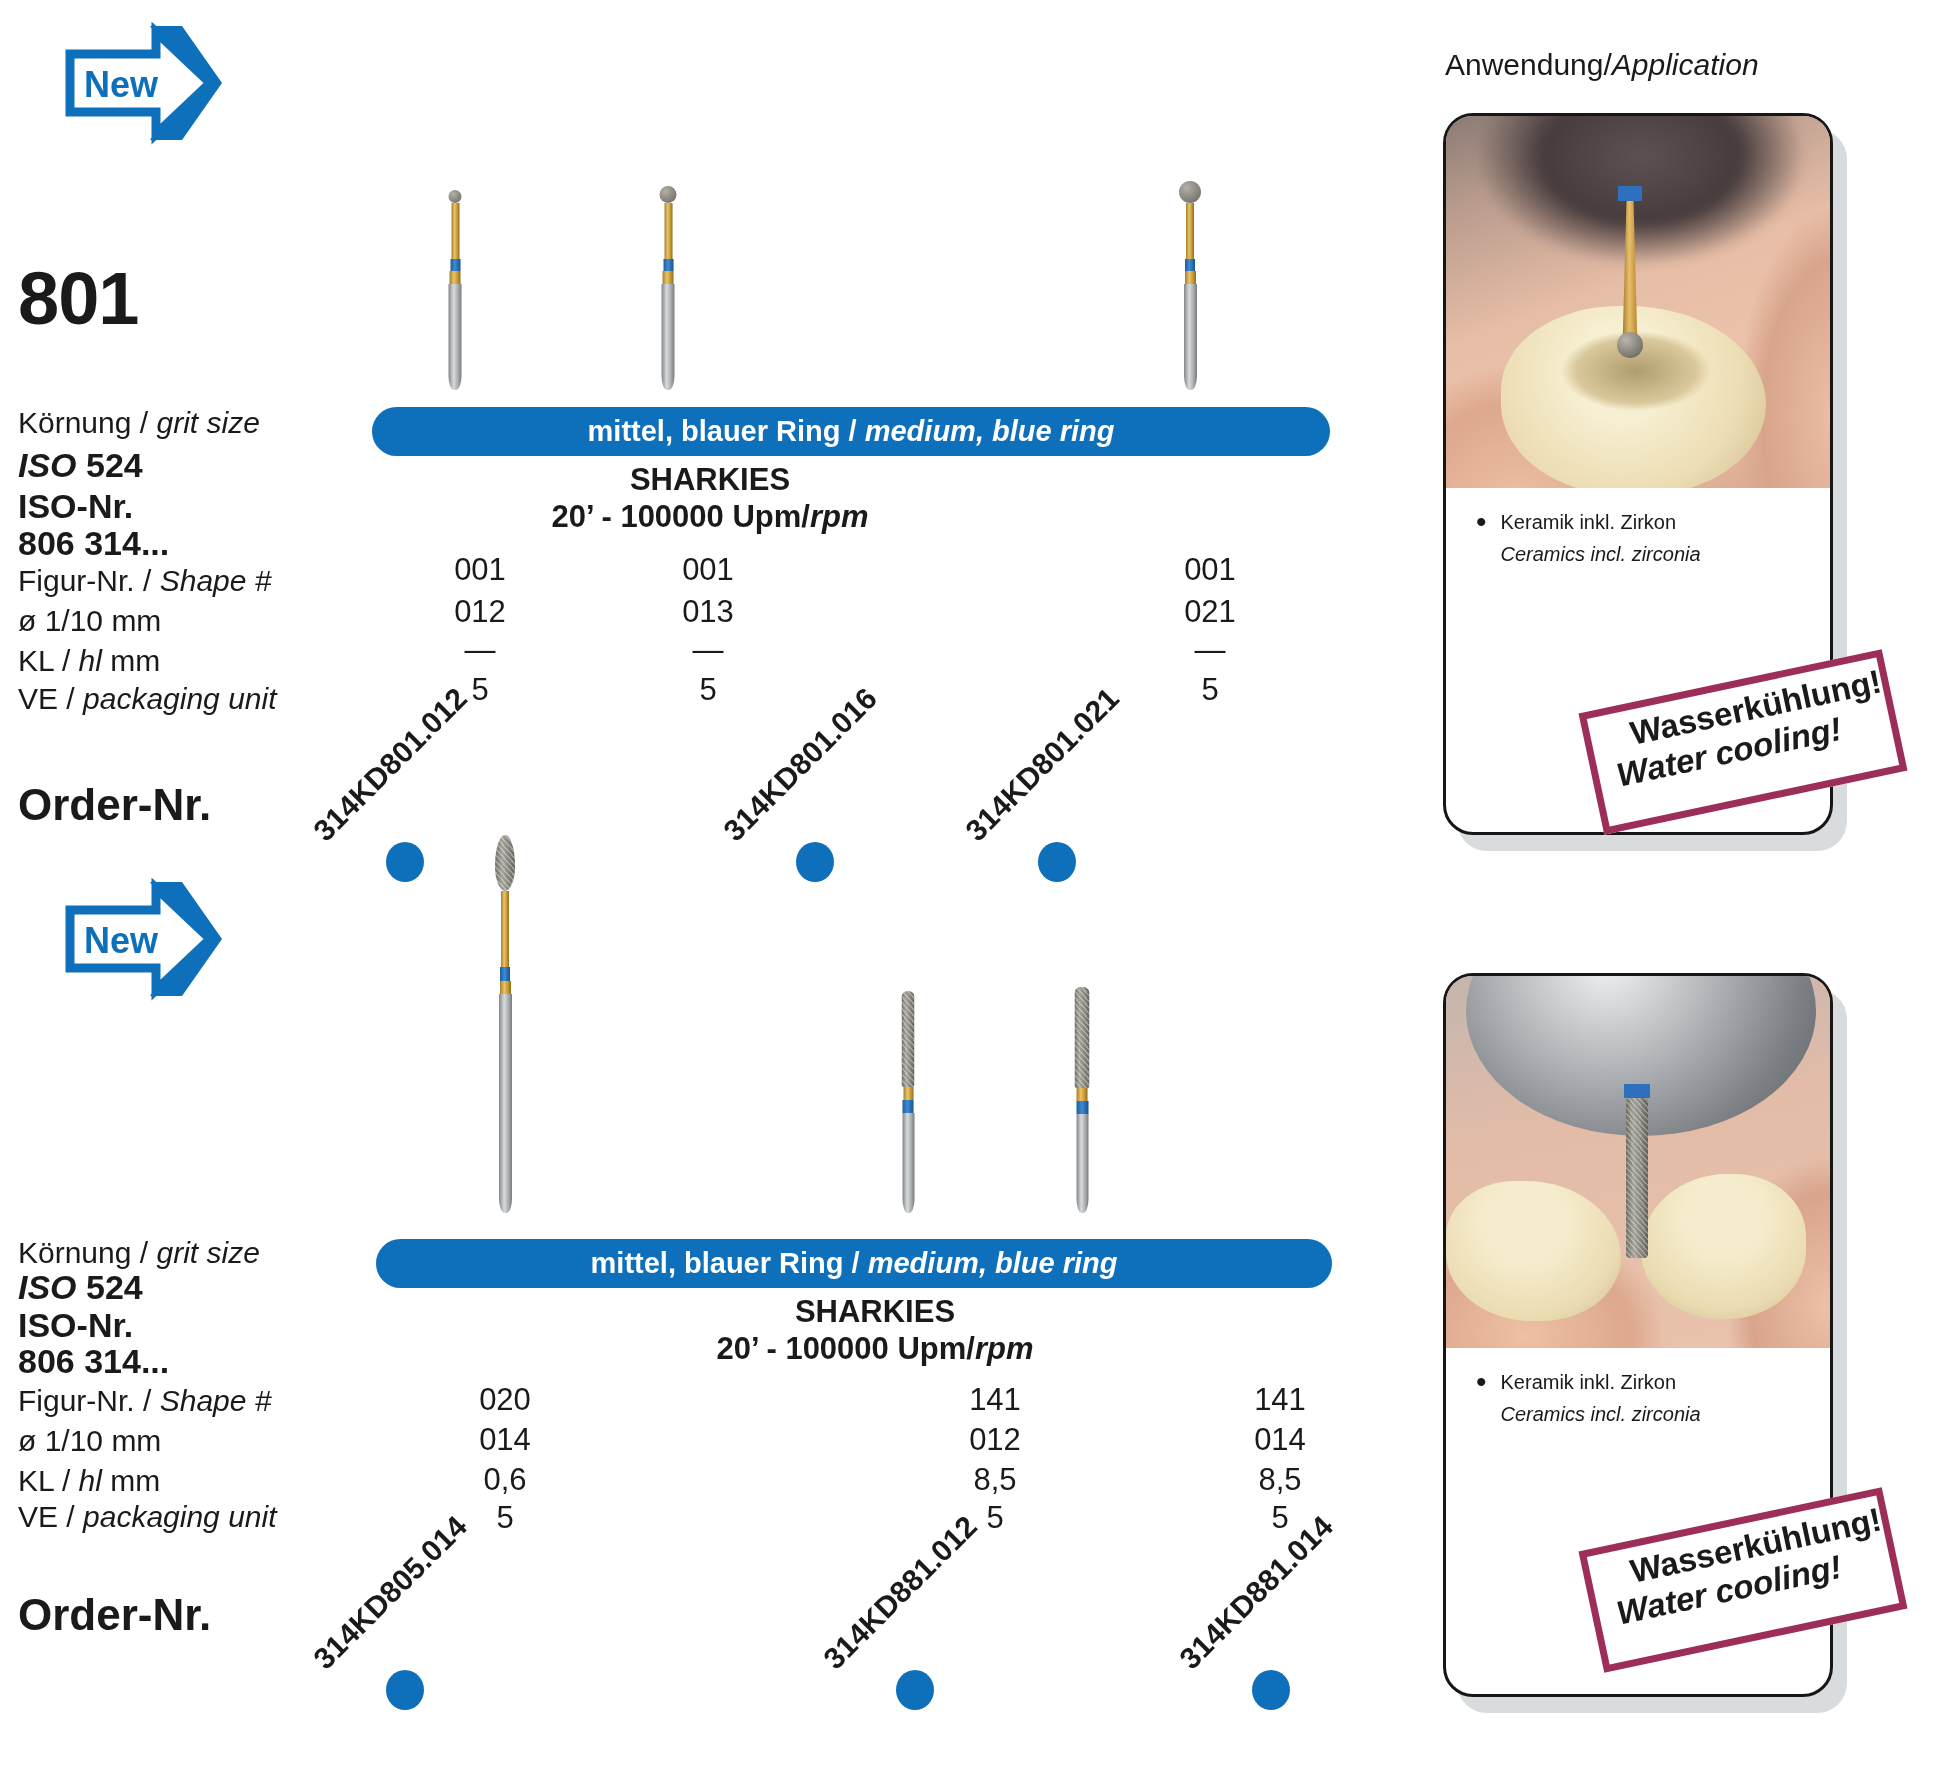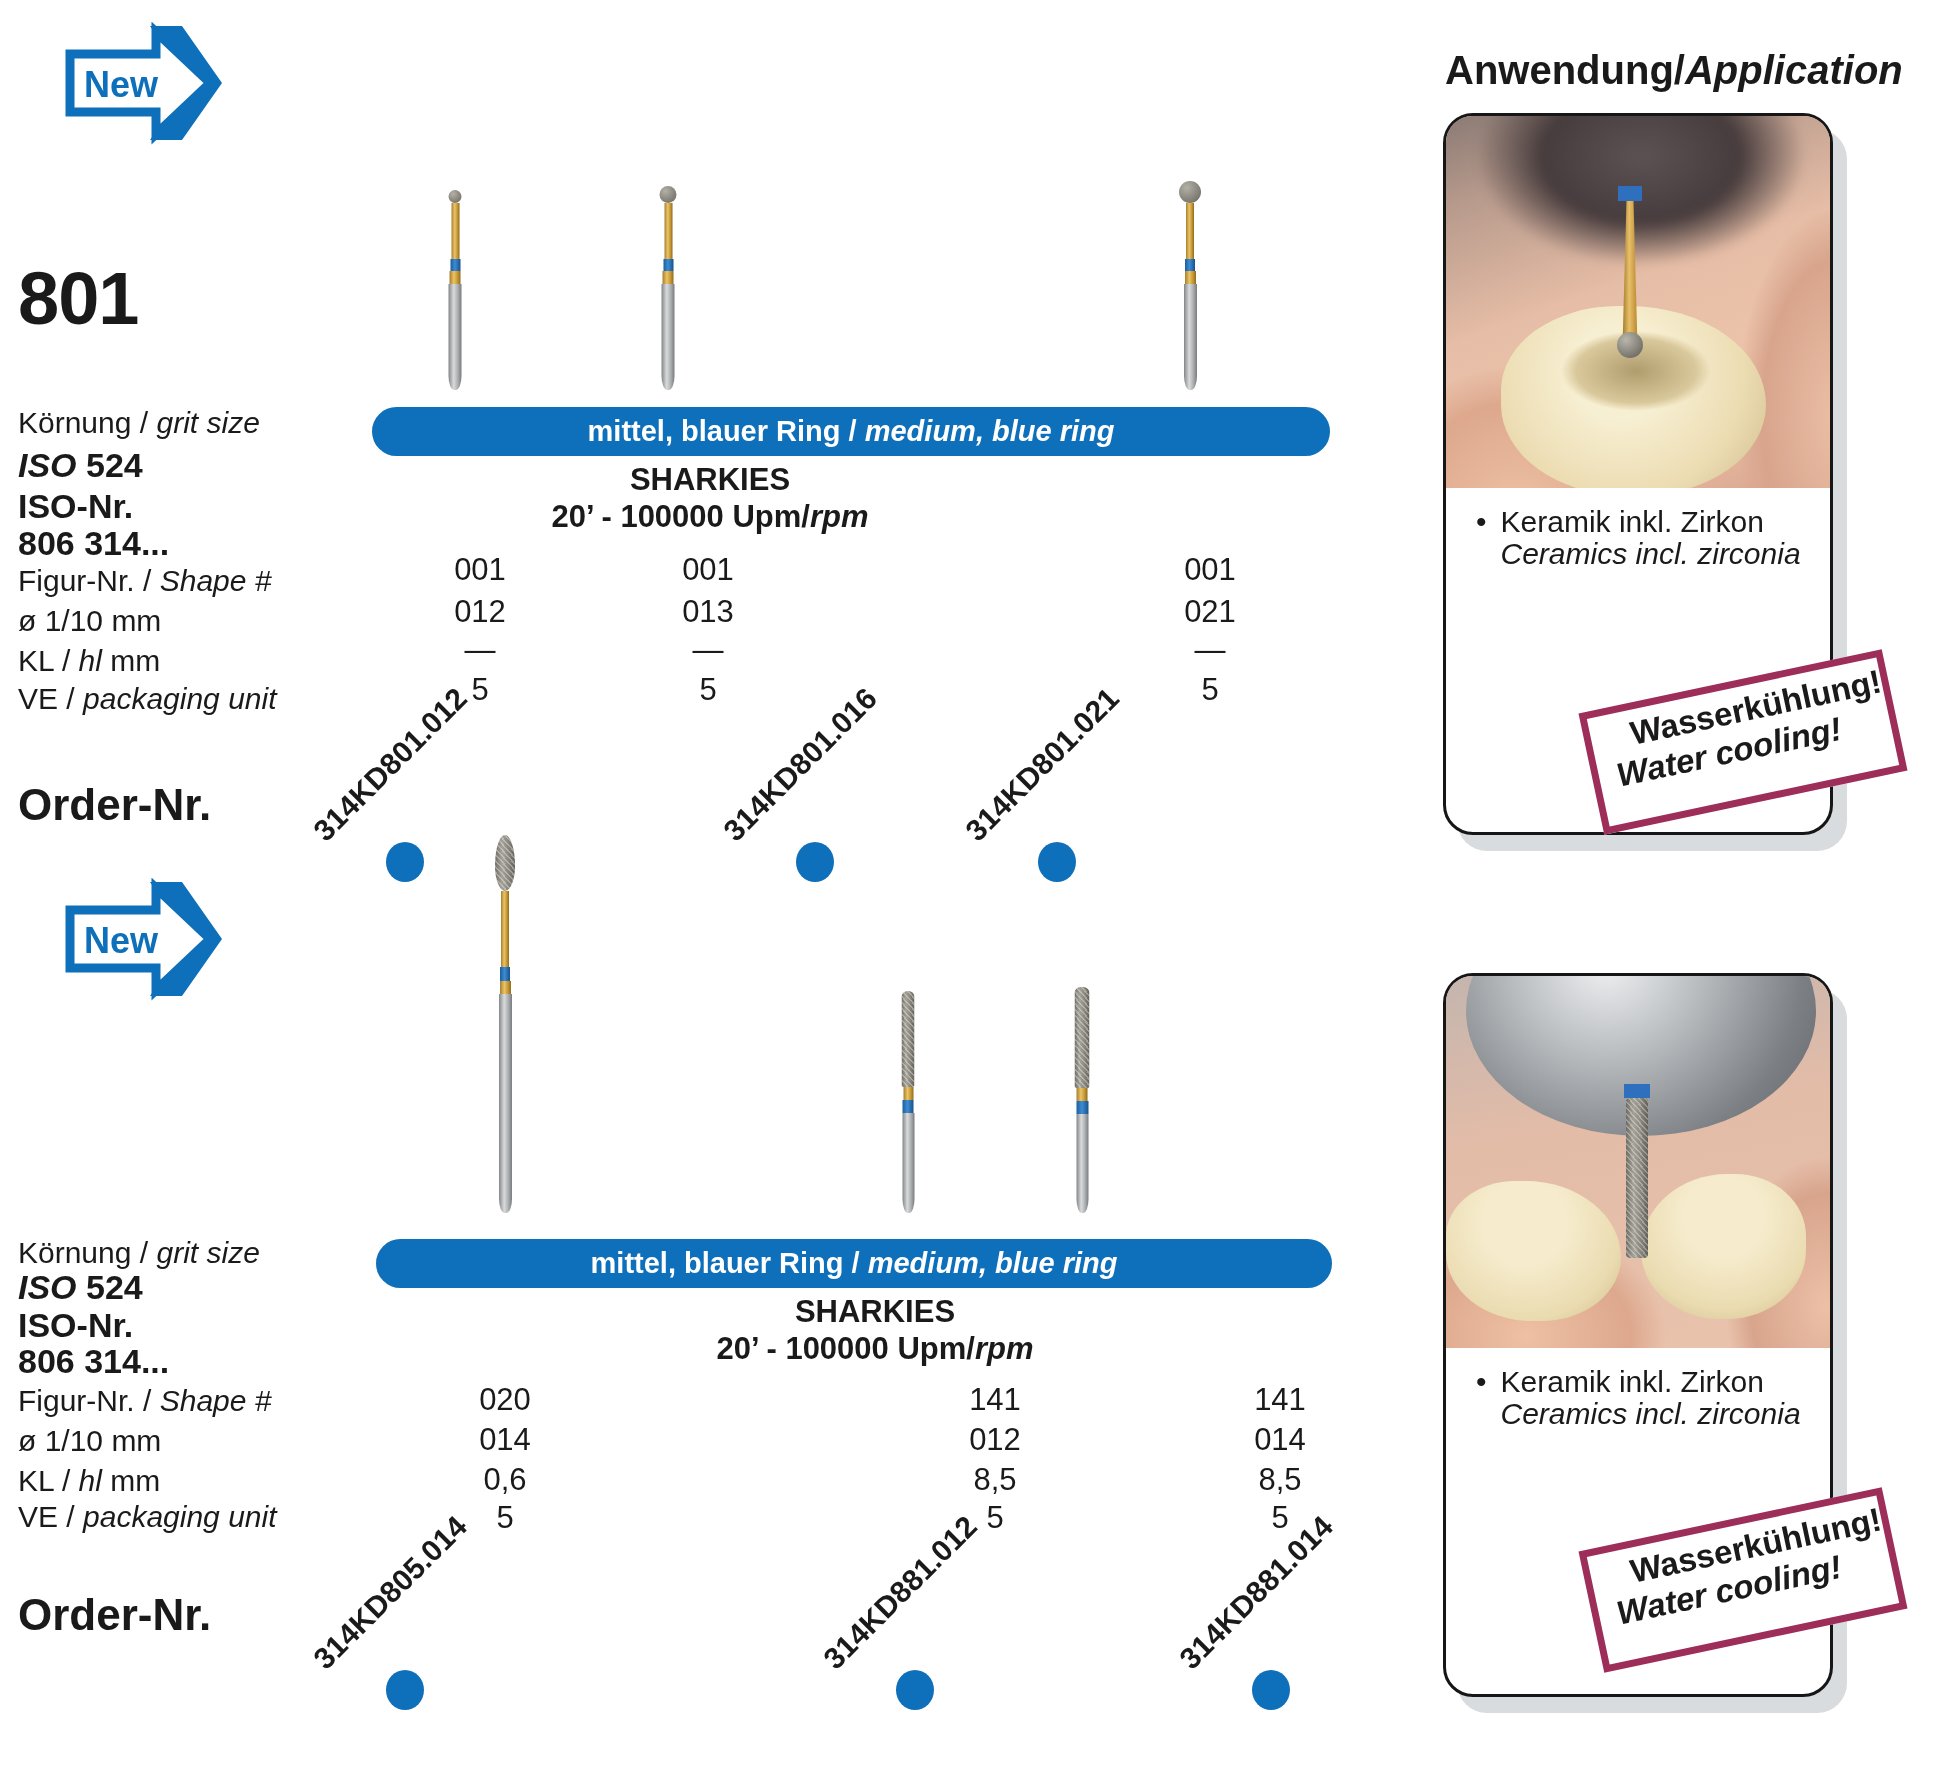--- a/index.html
+++ b/index.html
@@ -32,27 +32,27 @@
   .ball{border-radius:50%;background:radial-gradient(circle at 35% 30%,#b3b0a6,#7d7a72 70%,#5f5c55);}
   .grain{background-image:repeating-linear-gradient(48deg,rgba(255,255,255,.32) 0 1.5px,rgba(0,0,0,0) 1.5px 4px),
          linear-gradient(90deg,#6f6c64,#a5a298 35%,#8b887f 65%,#625f58);}
   .gold{background:linear-gradient(90deg,#a97d2e,#e9c568 40%,#c3942e 75%,#8f6a20);}
   .ringb{background:linear-gradient(90deg,#1a5e9e,#3d8bd4 45%,#17528c);}
   .shank{background:linear-gradient(90deg,#83868a,#d9dbdb 40%,#aeb1b3 70%,#787b7f);
          border-radius:0 0 45% 45%/0 0 14px 14px;}
   .budhead{border-radius:50% 50% 50% 50%/55% 55% 45% 45%;}
   .cylhead{border-radius:6px 6px 2px 2px;}
   
-  .app-heading{font-size:40px;font-weight:bold;white-space:nowrap;}
+  .app-heading{font-size:30px;font-weight:normal;white-space:nowrap;}
   .card{width:390px;background:#fff;border:3px solid #161616;border-radius:30px;
         box-shadow:14px 16px 0 0 #d9dcde;box-sizing:border-box;}
   .photo{width:100%;height:372px;border-radius:26px 26px 0 0;position:relative;overflow:hidden;}
   .bullet-row{position:absolute;left:30px;display:flex;gap:14px;}
   .bullet-glyph{font-size:30px;line-height:32px;}
-  .bullet-line{font-size:30px;line-height:32px;white-space:nowrap;}
+  .bullet-line{font-size:20px;line-height:32px;white-space:nowrap;}
   .stamp{width:310px;height:124px;background:#fff;border:7px solid #9d2e59;transform:rotate(-12deg);
          box-sizing:border-box;padding:5px 8px 0 18px;z-index:5;}
   .stamp-l1{font-size:33px;font-weight:bold;white-space:nowrap;padding-left:22px;}
   .stamp-l2{font-size:33px;font-weight:bold;font-style:italic;white-space:nowrap;}
   
   .ph-blob{position:absolute;border-radius:50%;}
 </style>
 </head>
 <body>
 

